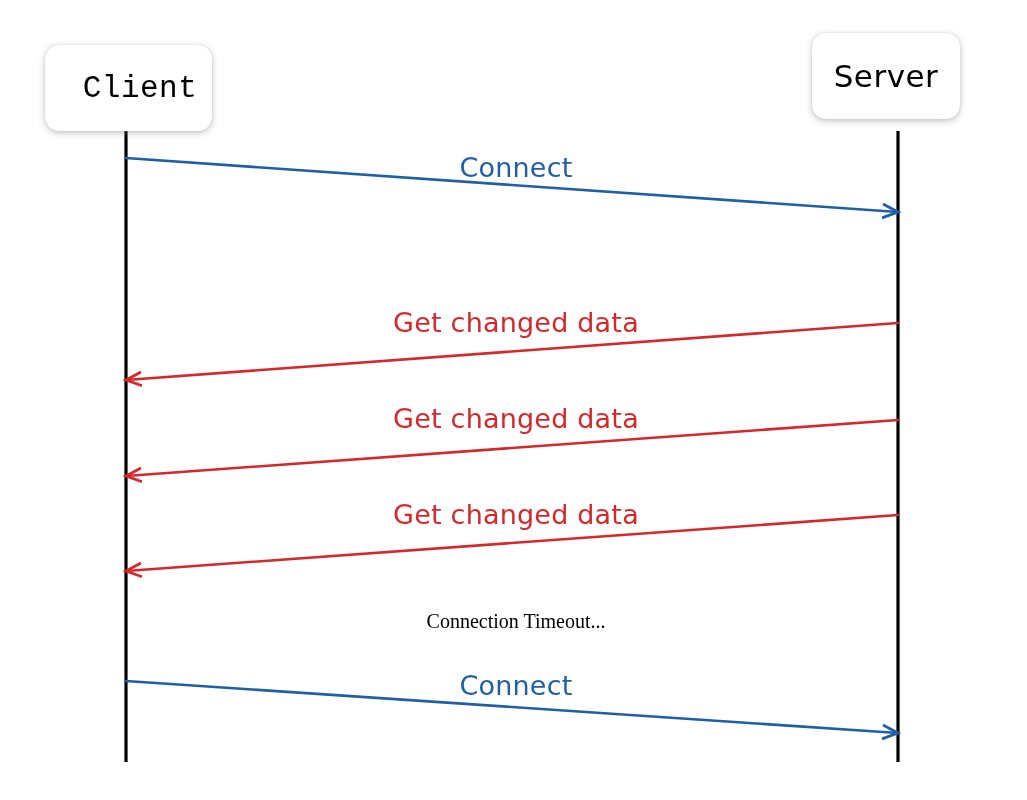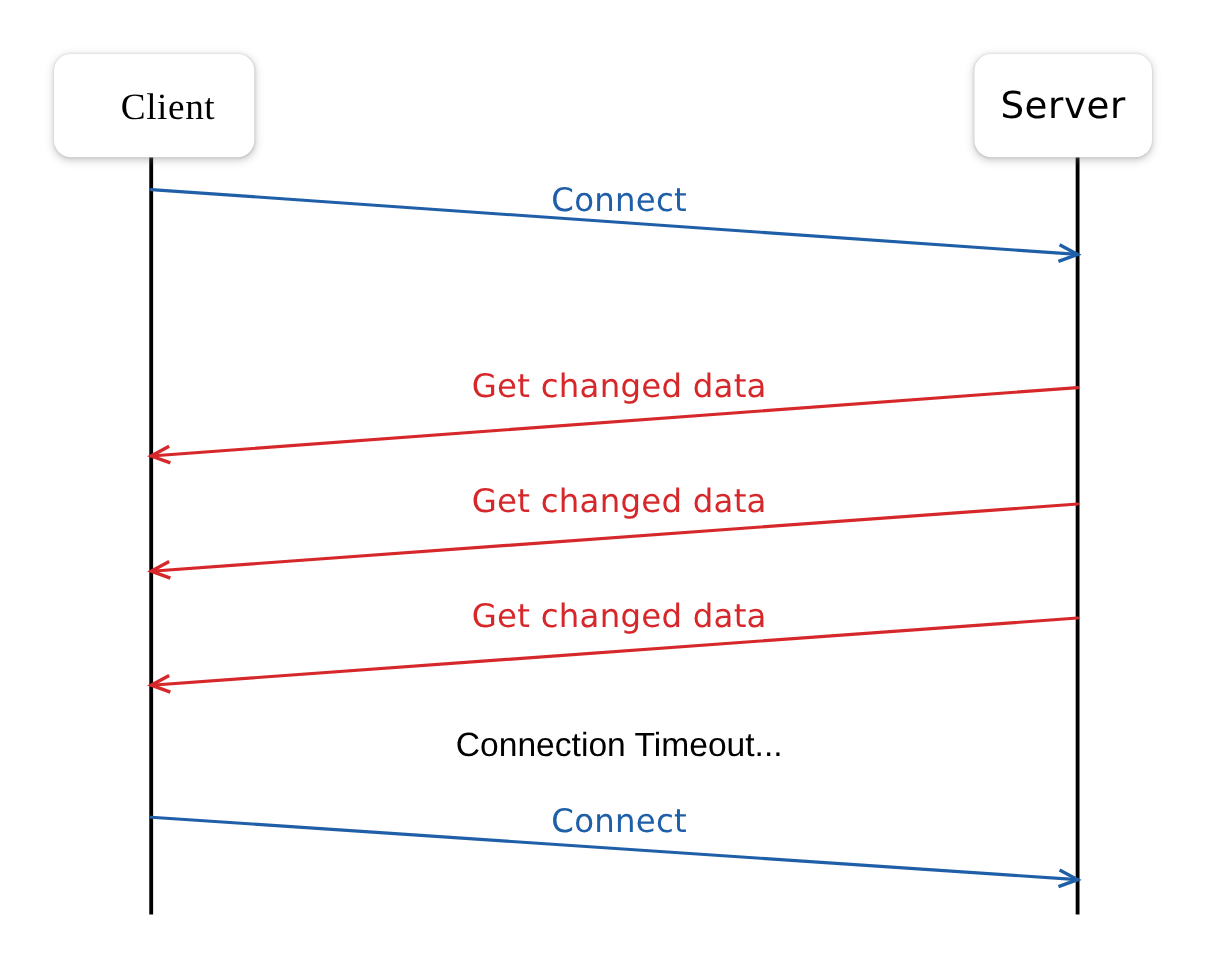--- a/index.html
+++ b/index.html
@@ -38,42 +38,42 @@
     justify-content: center;
   }
   .participant-label {
     font-size: 31px;
     line-height: 1;
     color: #000000;
     letter-spacing: 0.5px;
     white-space: nowrap;
   }
   .participant-label.mono {
-    font-family: Liberation Serif, serif;
+    font-family: Liberation Mono, monospace;
     margin-left: 23px;
   }
   .participant-label.sans {
     font-family: "DejaVu Sans", sans-serif;
   }
   .msg-label {
     position: absolute;
     transform: translate(-50%, -50%);
     white-space: nowrap;
     font-size: 27px;
     line-height: 1;
     font-family: "DejaVu Sans", sans-serif;
     letter-spacing: 0.2px;
   }
   .note-label {
     position: absolute;
     transform: translate(-50%, -50%);
     white-space: nowrap;
-    font-size: 28px;
+    font-size: 20px;
     line-height: 1;
-    font-family: Liberation Sans, sans-serif;
+    font-family: Liberation Serif, serif;
     color: #000000;
   }
 </style>
 </head>
 <body>
 
 <div id="canvas">
 
   <svg id="diagram-svg" viewBox="0 0 1027 800">
     <g id="lifelines-group">
@@ -101,21 +101,21 @@
           <line x1="126" y1="681" x2="898" y2="733" stroke="#1f5fa8" stroke-width="2.6" stroke-linecap="round"></line>
           <path d="M 882.046719939837 738.8730618353635 L 898 733 L 882.9784435207389 725.0405502112037" fill="none" stroke="#1f5fa8" stroke-width="2.8" stroke-linecap="butt" stroke-linejoin="miter"></path>
         </g>
       </g>
   </svg>
 
   <div id="participants-layer">
       <div class="participant-box" style="left: 45px; top: 45px; width: 167px; height: 86px;">
         <span class="participant-label mono">Client</span>
       </div>
-      <div class="participant-box" style="left: 812px; top: 45px; width: 148px; height: 86px;">
+      <div class="participant-box" style="left: 812px; top: 33px; width: 148px; height: 86px;">
         <span class="participant-label sans">Server</span>
       </div>
     </div>
   <div id="labels-layer">
       <div class="msg-label" style="left: 516px; top: 167px; color: rgb(31, 95, 168);">Connect</div>
       <div class="msg-label" style="left: 516px; top: 322px; color: rgb(214, 40, 43);">Get changed data</div>
       <div class="msg-label" style="left: 516px; top: 418px; color: rgb(214, 40, 43);">Get changed data</div>
       <div class="msg-label" style="left: 516px; top: 514px; color: rgb(214, 40, 43);">Get changed data</div>
       <div class="msg-label" style="left: 516px; top: 685px; color: rgb(31, 95, 168);">Connect</div>
       <div class="note-label" style="left: 516px; top: 621px; color: rgb(0, 0, 0);">Connection Timeout...</div>

